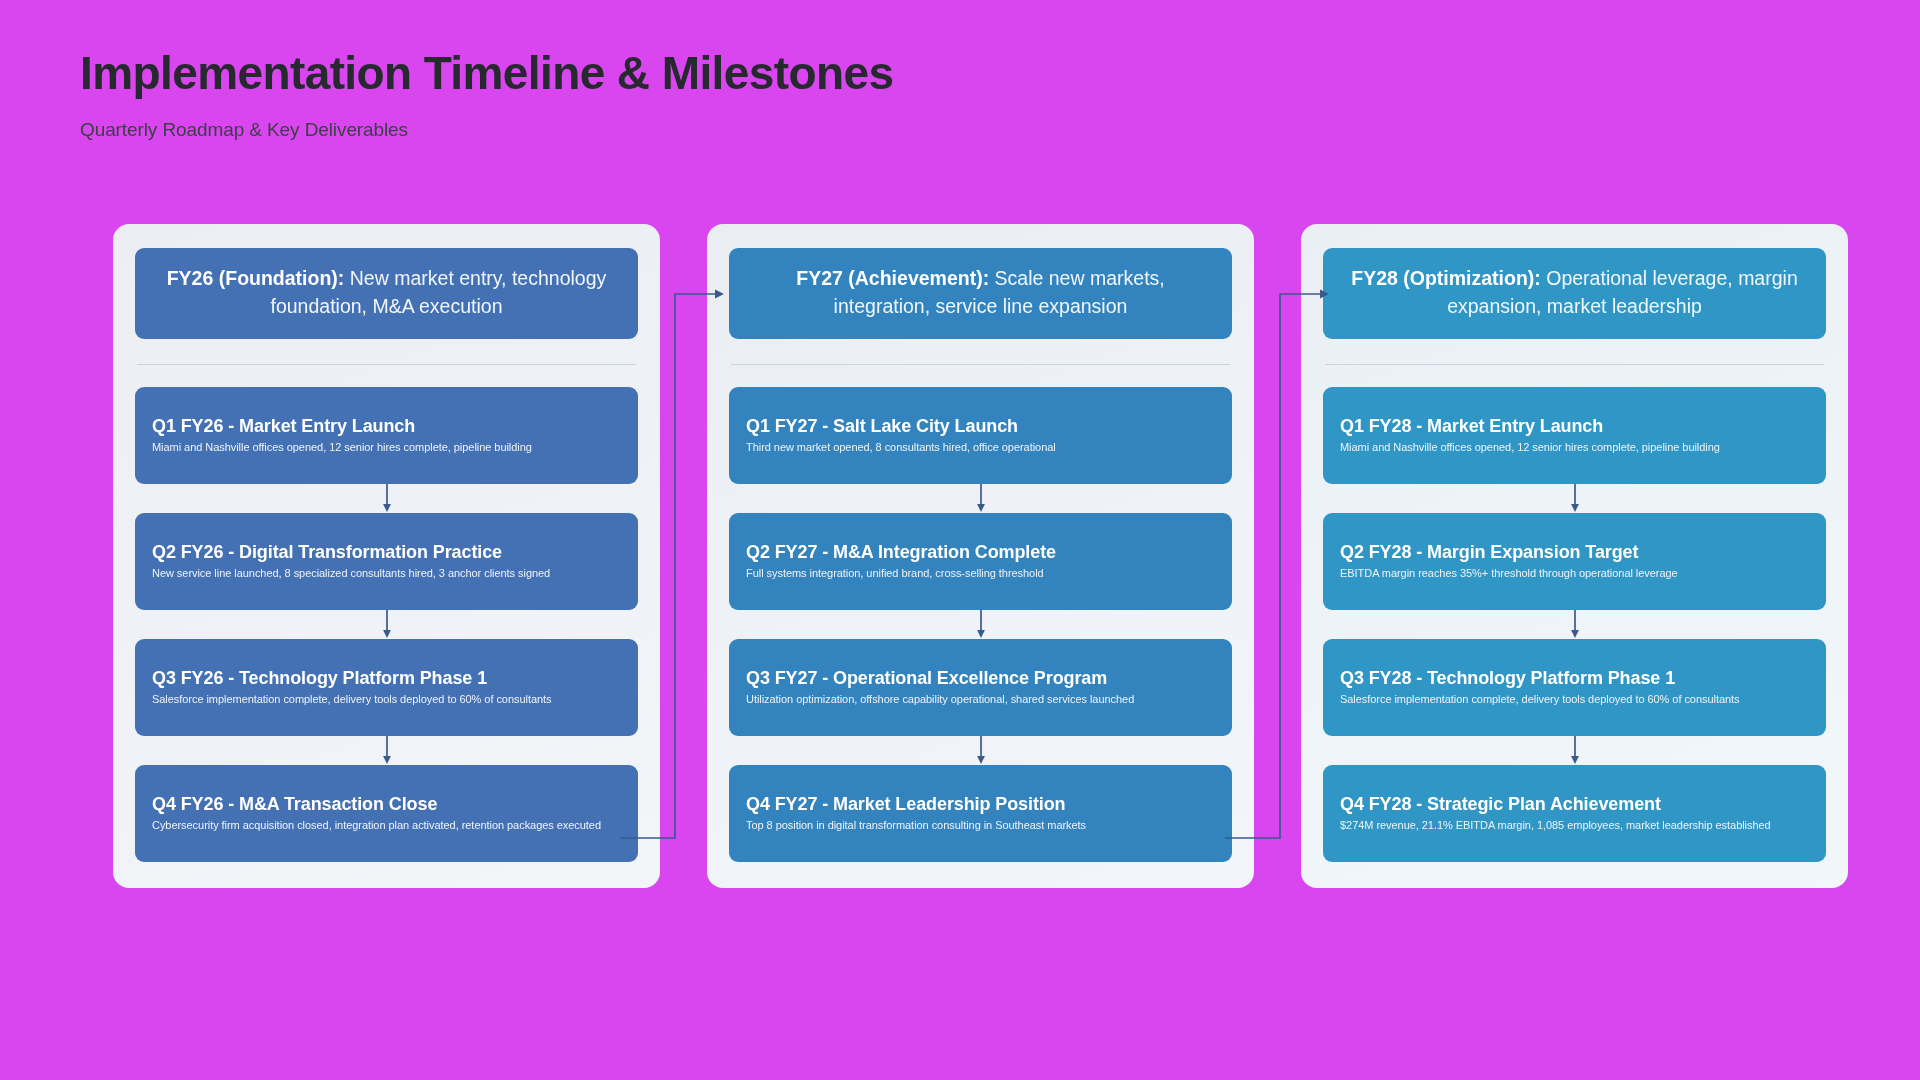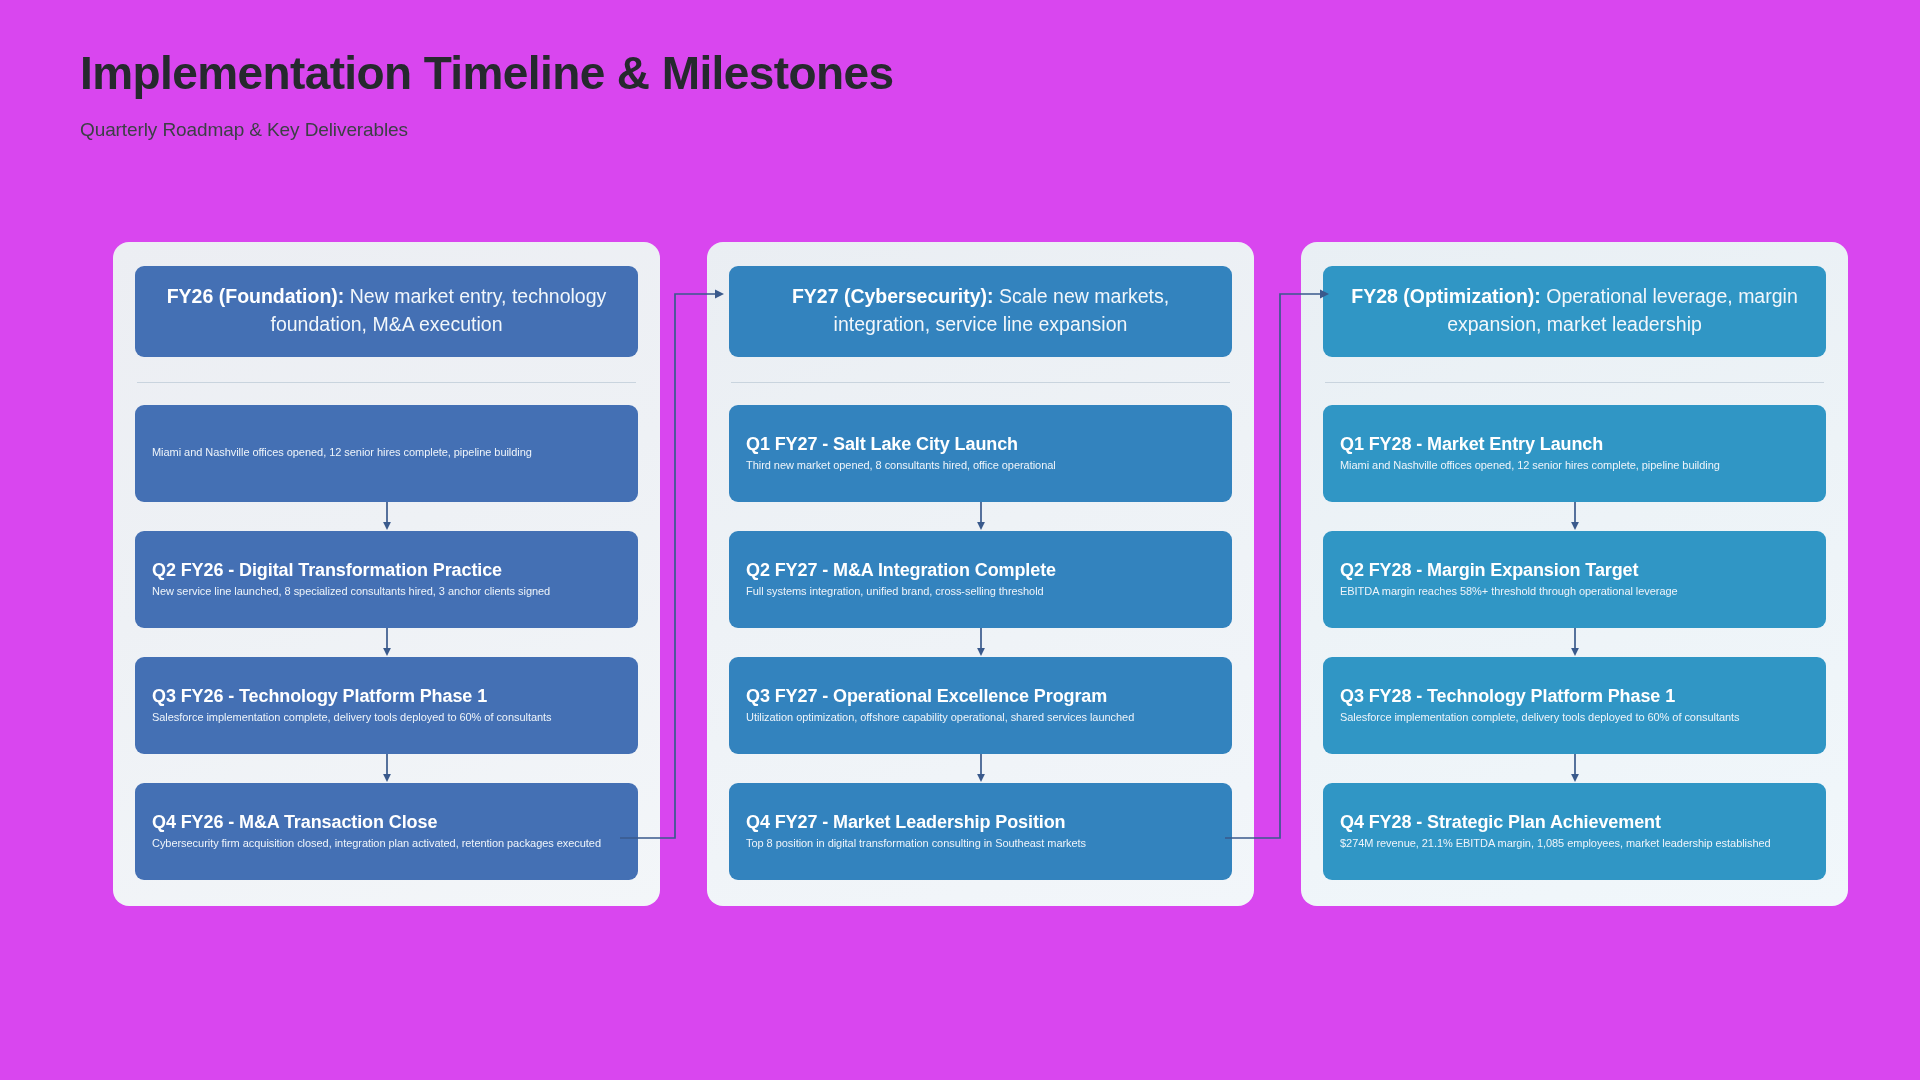--- a/index.html
+++ b/index.html
@@ -41,21 +41,21 @@
   }
 
   .board {
     position: absolute;
     left: 80px;
     top: 224px;
     width: 1768px;
     height: 700px;
     display: flex;
     gap: 47px;
-    align-items: center;
+    align-items: flex-start;
     padding-left: 33px;
   }
 
   .column {
     position: relative;
     width: 558px;
     border-radius: 16px;
     padding: 24px 22px 26px 22px;
     display: flex;
     flex-direction: column;
@@ -141,20 +141,21 @@
       <div class="phase-header" style="background:#4470b4">
         <div class="ph-inner">
           <b>FY26 (Foundation):</b><span class="ph-rest"> New market entry, technology foundation, M&amp;A execution</span>
         </div>
       </div>
 
       <div class="col-divider"></div>
 
       <div class="cards">
         <div class="card" style="background:#4470b4">
+          <div class="card-title">Q1 FY26 - Market Entry Launch</div>
           <div class="card-desc">Miami and Nashville offices opened, 12 senior hires complete, pipeline building</div>
         </div>
         <div class="v-arrow">
           <svg width="14" height="29" viewBox="0 0 14 29">
               <line x1="7" y1="0" x2="7" y2="22" stroke="#3a5a8c" stroke-width="1.7"></line>
               <polygon points="7,28 3.1,20 10.9,20" fill="#3a5a8c"></polygon>
             </svg>
         </div>
         <div class="card" style="background:#4470b4">
           <div class="card-title">Q2 FY26 - Digital Transformation Practice</div>
@@ -179,21 +180,21 @@
         <div class="card" style="background:#4470b4">
           <div class="card-title">Q4 FY26 - M&amp;A Transaction Close</div>
           <div class="card-desc">Cybersecurity firm acquisition closed, integration plan activated, retention packages executed</div>
         </div>
       </div>
     </div>
 
     <div class="column col-1">
       <div class="phase-header" style="background:#3383be">
         <div class="ph-inner">
-          <b>FY27 (Cybersecurity):</b><span class="ph-rest"> Scale new markets, integration, service line expansion</span>
+          <b>FY27 (Achievement):</b><span class="ph-rest"> Scale new markets, integration, service line expansion</span>
         </div>
       </div>
 
       <div class="col-divider"></div>
 
       <div class="cards">
         <div class="card" style="background:#3383be">
           <div class="card-title">Q1 FY27 - Salt Lake City Launch</div>
           <div class="card-desc">Third new market opened, 8 consultants hired, office operational</div>
         </div>
@@ -245,21 +246,21 @@
           <div class="card-desc">Miami and Nashville offices opened, 12 senior hires complete, pipeline building</div>
         </div>
         <div class="v-arrow">
           <svg width="14" height="29" viewBox="0 0 14 29">
               <line x1="7" y1="0" x2="7" y2="22" stroke="#3a5a8c" stroke-width="1.7"></line>
               <polygon points="7,28 3.1,20 10.9,20" fill="#3a5a8c"></polygon>
             </svg>
         </div>
         <div class="card" style="background:#3096c5">
           <div class="card-title">Q2 FY28 - Margin Expansion Target</div>
-          <div class="card-desc">EBITDA margin reaches 58%+ threshold through operational leverage</div>
+          <div class="card-desc">EBITDA margin reaches 35%+ threshold through operational leverage</div>
         </div>
         <div class="v-arrow">
           <svg width="14" height="29" viewBox="0 0 14 29">
               <line x1="7" y1="0" x2="7" y2="22" stroke="#3a5a8c" stroke-width="1.7"></line>
               <polygon points="7,28 3.1,20 10.9,20" fill="#3a5a8c"></polygon>
             </svg>
         </div>
         <div class="card" style="background:#3096c5">
           <div class="card-title">Q3 FY28 - Technology Platform Phase 1</div>
           <div class="card-desc">Salesforce implementation complete, delivery tools deployed to 60% of consultants</div>

